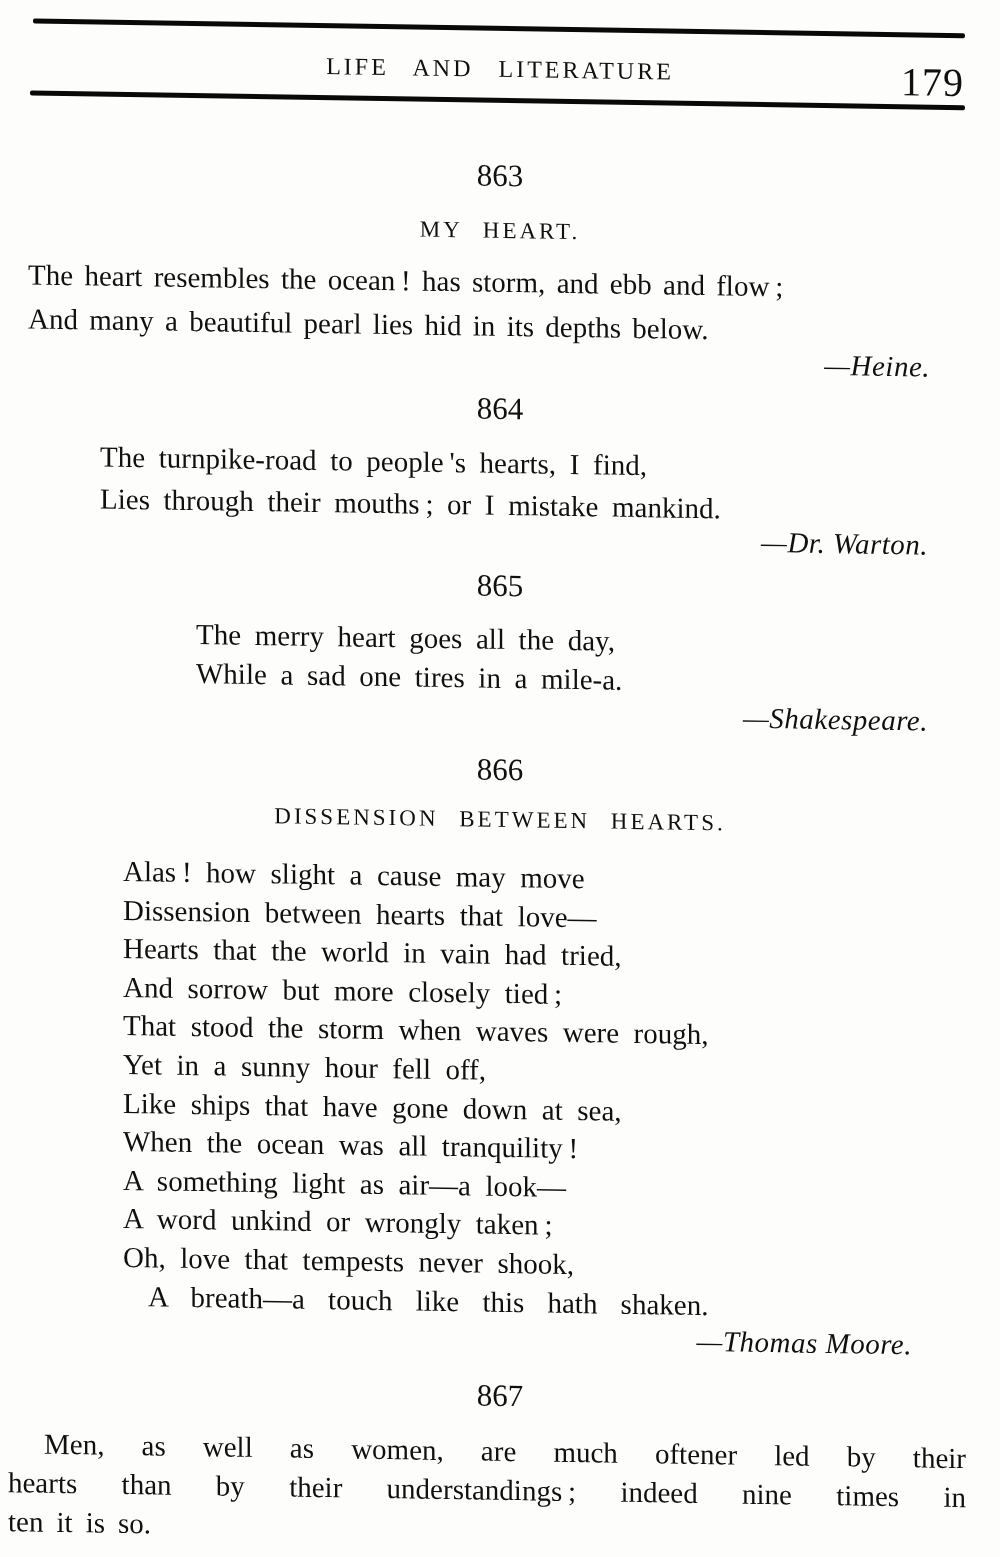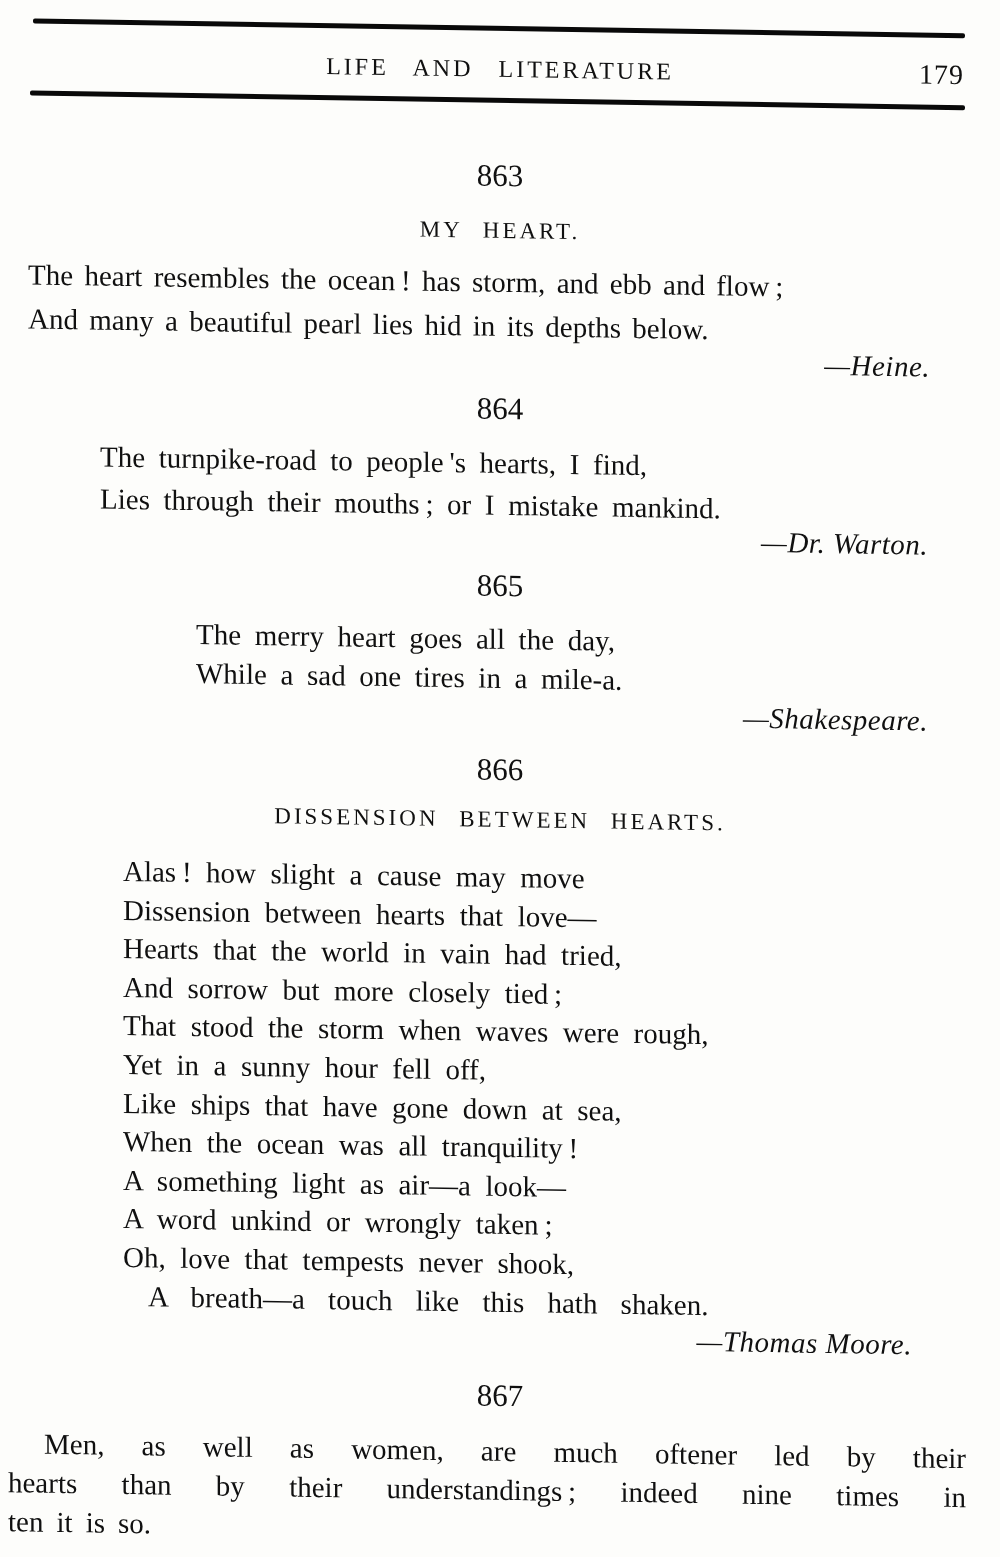--- a/index.html
+++ b/index.html
@@ -21,21 +21,21 @@
   .rule{background:#090909;height:5px;border-radius:2px;}
   .rule-top{left:33px;top:18px;width:932px;}
   .rule-mid{left:30px;top:90px;width:935px;}
   .running-head{
     left:0;top:48px;width:1000px;
     text-align:center;
     font-size:24px;letter-spacing:3px;word-spacing:16px;
   }
   .page-number{
     top:44px;right:36px;
-    font-size:28px;letter-spacing:1px;
+    font-size:40px;letter-spacing:1px;
   }
   .num{
     left:0;width:1000px;text-align:center;
     font-size:31px;
   }
   .shead{
     left:0;width:1000px;text-align:center;
     font-size:23px;letter-spacing:3px;word-spacing:12px;
   }
   .couplet{font-size:29px;word-spacing:0.22em;}

